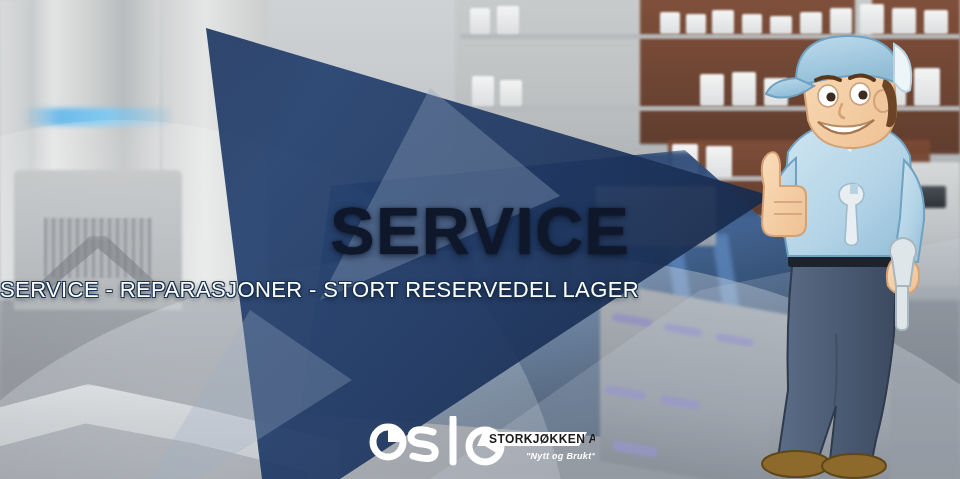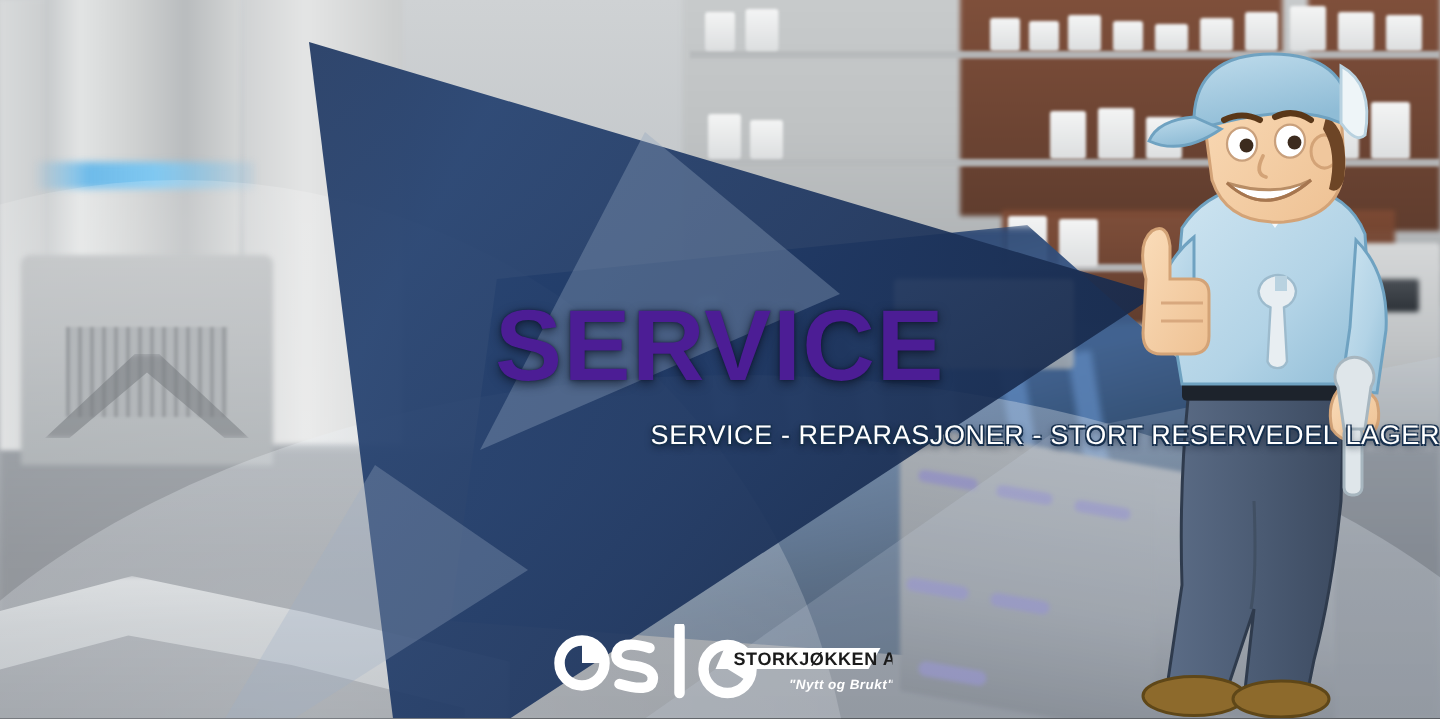--- a/index.html
+++ b/index.html
@@ -160,27 +160,27 @@
     background:rgba(206,216,228,.20);
     clip-path:polygon(700px 290px, 960px 238px, 960px 479px, 430px 479px);
   }
 
   
   .title{
     position:absolute;left:0;right:0;top:196px;
     text-align:center;
     font-size:67px;line-height:70px;
     font-weight:700;letter-spacing:1px;
-    color:#4c1d95;
+    color:#0f172a;
     text-shadow:0 2px 7px rgba(8,16,32,.70), 0 0 2px rgba(8,16,32,.55);
   }
   .subtitle{
     position:absolute;left:0;right:0;top:277px;
-    text-align:right;
-    font-size:18px;line-height:26px;
+    text-align:left;
+    font-size:22px;line-height:26px;
     font-weight:400;letter-spacing:.4px;
     color:#ffffff;
     text-shadow:
       -1px -1px 0 #18314f, 1px -1px 0 #18314f,
       -1px  1px 0 #18314f, 1px  1px 0 #18314f,
       0 2px 5px rgba(6,14,30,.8);
   }
 
   
   .logo{

